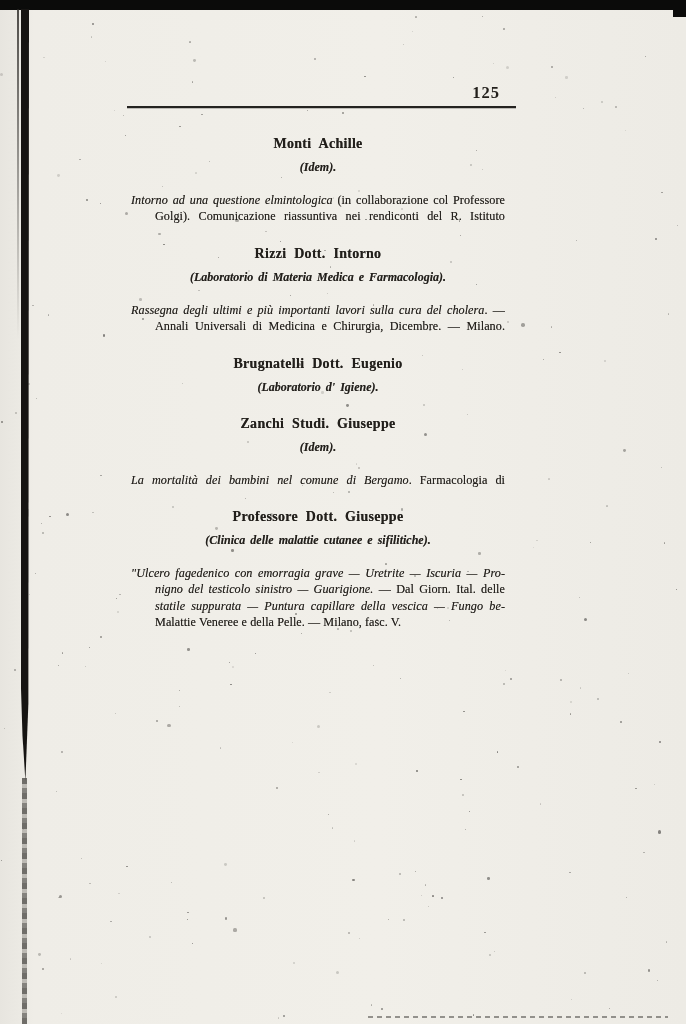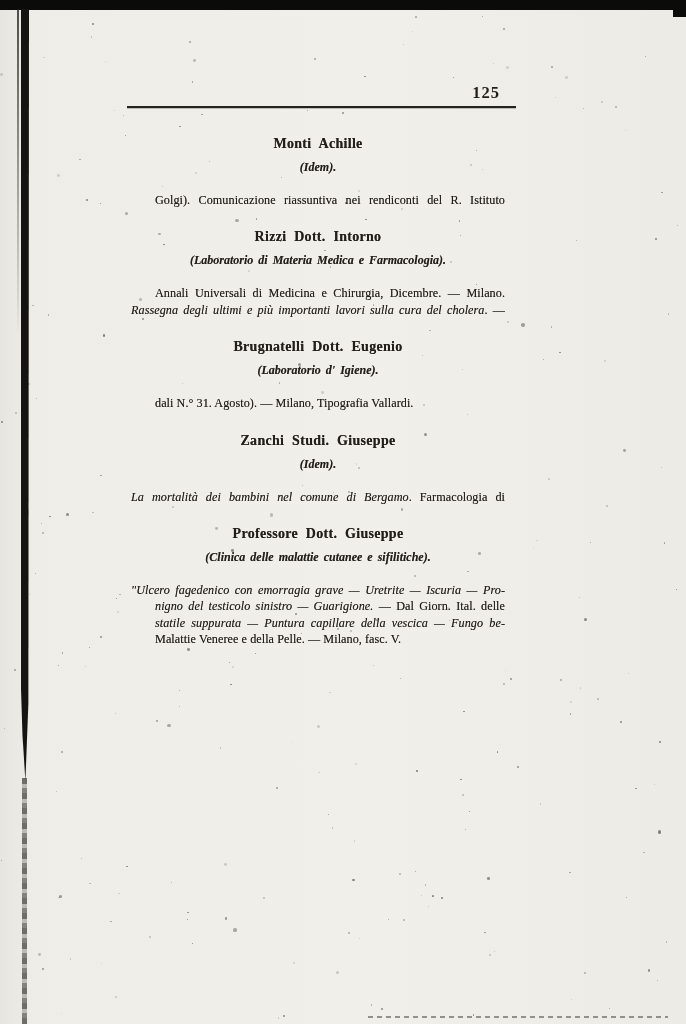--- a/index.html
+++ b/index.html
@@ -47,36 +47,36 @@
   <div class="gutter-thin"></div>
   <div class="gutter-main"></div>
   <div class="gutter-tail"></div>
   <div class="page-number">125</div>
   <div class="head-rule"></div>
   <main class="content">
       <section class="entry">
         <h2 class="entry-heading">Monti Achille</h2>
         <div class="entry-affiliation">(Idem).</div>
         <div class="para">
+          <div class="pline just"><span class="seg-i">Intorno ad una questione elmintologica </span><span class="seg-r">(in collaborazione col Professore</span></div>
           <div class="pline ind just"><span class="seg-r">Golgi). Comunicazione riassuntiva nei rendiconti del R. Istituto</span></div>
         </div>
       </section>
       <section class="entry">
         <h2 class="entry-heading">Rizzi Dott. Intorno</h2>
         <div class="entry-affiliation">(Laboratorio di Materia Medica e Farmacologia).</div>
         <div class="para">
+          <div class="pline just"><span class="seg-i">Rassegna degli ultimi e più importanti lavori sulla cura del cholera</span><span class="seg-r">. —</span></div>
           <div class="pline ind just"><span class="seg-r">Annali Universali di Medicina e Chirurgia, Dicembre. — Milano.</span></div>
-          <div class="pline just"><span class="seg-i">Rassegna degli ultimi e più importanti lavori sulla cura del cholera</span><span class="seg-r">. —</span></div>
         </div>
       </section>
       <section class="entry">
         <h2 class="entry-heading">Brugnatelli Dott. Eugenio</h2>
         <div class="entry-affiliation">(Laboratorio d' Igiene).</div>
         <div class="para">
-          <div class="pline ind"><span class="seg-r">dali N.° 31. Agosto). — Milano, Tipografia Vallardi.</span></div>
         </div>
       </section>
       <section class="entry">
         <h2 class="entry-heading">Zanchi Studi. Giuseppe</h2>
         <div class="entry-affiliation">(Idem).</div>
         <div class="para">
           <div class="pline just"><span class="seg-i">La mortalità dei bambini nel comune di Bergamo</span><span class="seg-r">. Farmacologia di</span></div>
         </div>
       </section>
       <section class="entry">

